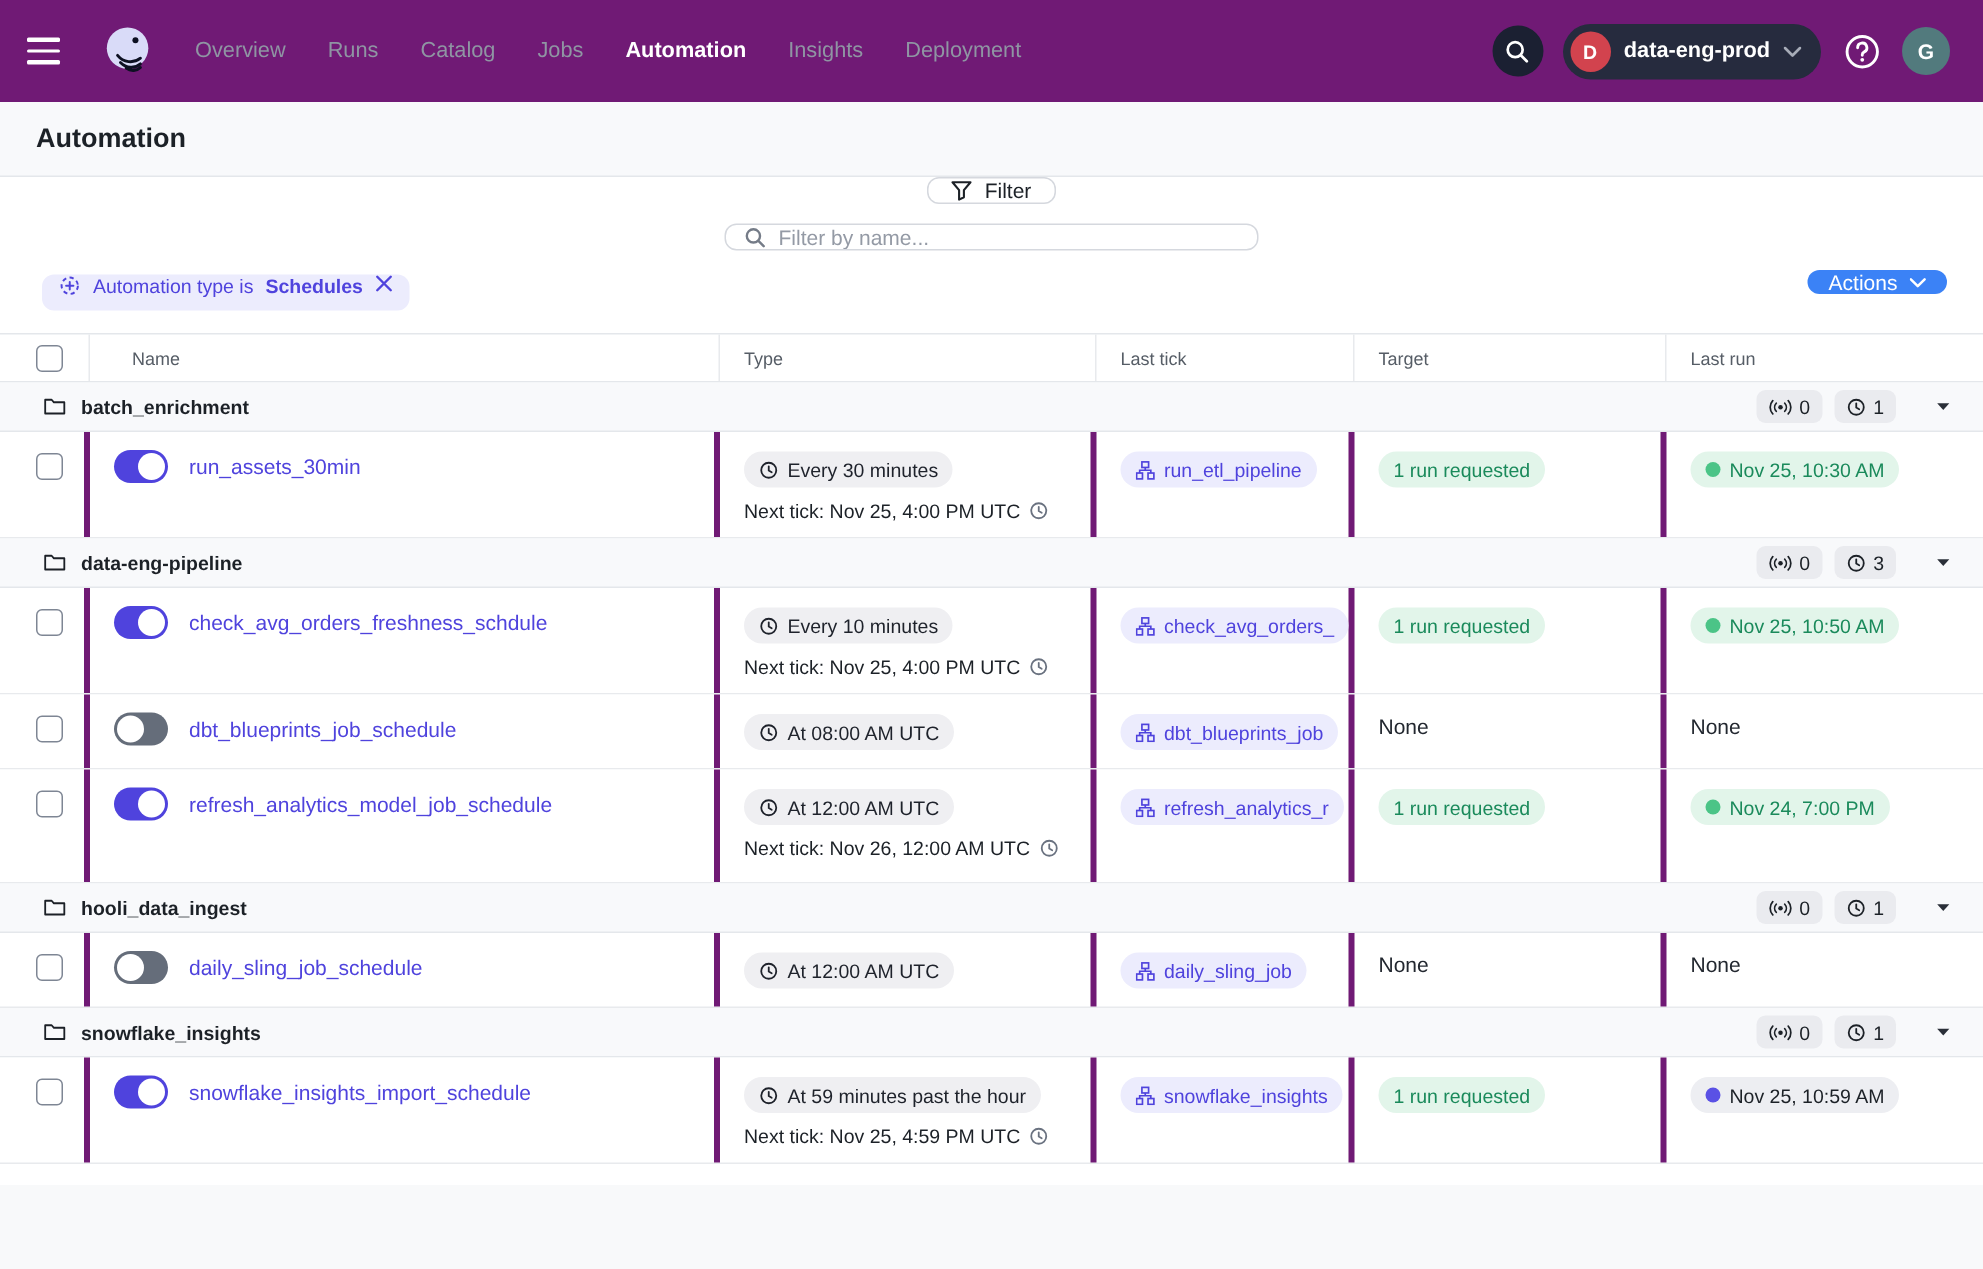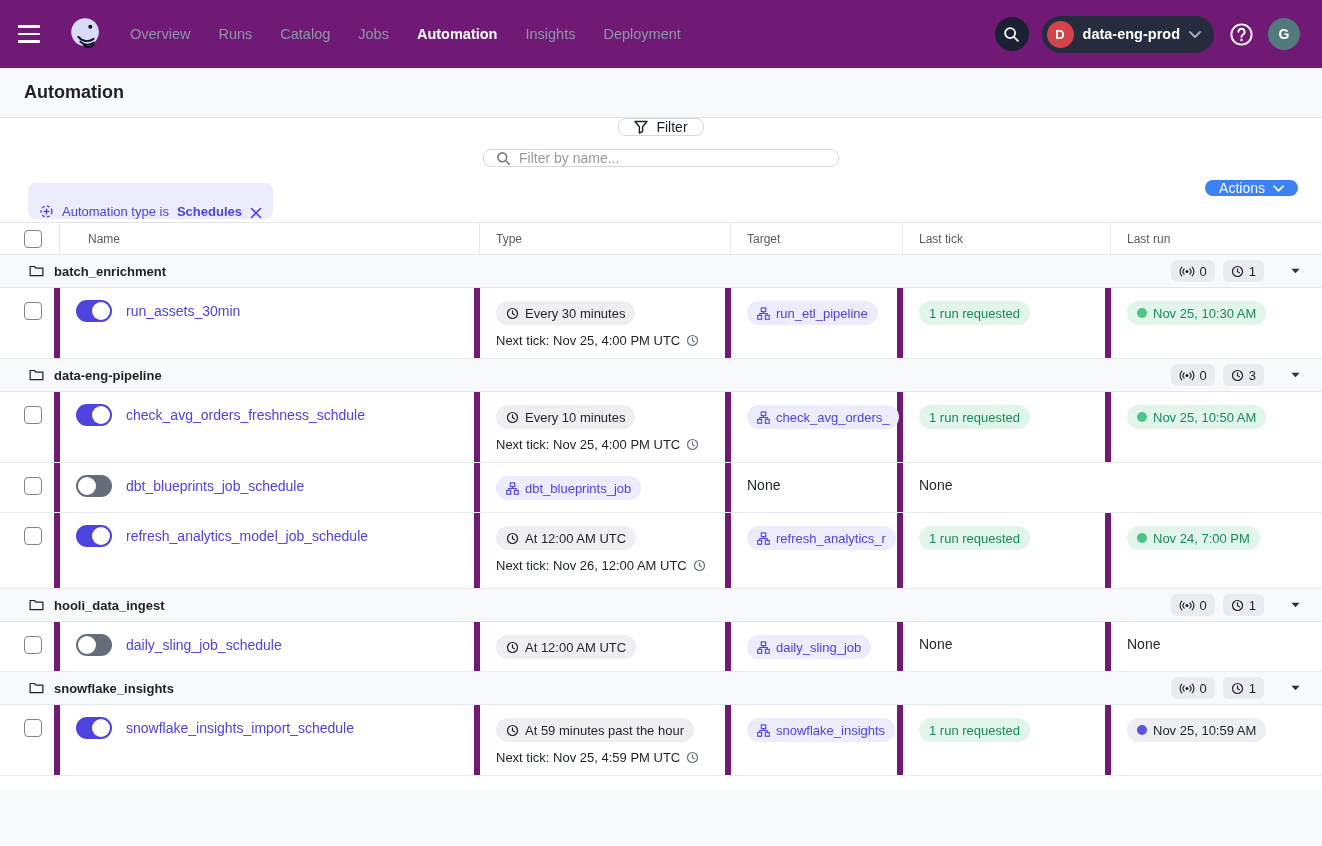--- a/index.html
+++ b/index.html
@@ -28,21 +28,21 @@
   
   .toolbar { height:65px; display:flex; align-items:center; padding:0 24px; gap:13px; background:#fff;flex-direction:column; }
   .filter-btn { height:37px; border:1px solid #D5D8DE; border-radius:8px; background:#fff; display:flex; align-items:center; gap:8px; padding:0 15px; font-size:14px; color:#1C2127; cursor:pointer; }
   .search-box { width:356px; height:37px; border:1px solid #D5D8DE; border-radius:8px; display:flex; align-items:center; gap:8px; padding:0 12px; color:#757C88; }
   .search-box input { border:none; outline:none; flex:1; font-size:14px; font-family:inherit; color:#1C2127; background:transparent; }
   .search-box input::placeholder { color:#949AA5; }
   .actions-btn { margin-left:auto; height:36px; border:none; border-radius:8px; background:#3b82f6; color:#fff; font-size:14px; display:flex; align-items:center; gap:8px; padding:0 14px; cursor:pointer; font-family:inherit; }
 
   
   .chip-row { height:39px; display:flex; align-items:flex-start; padding:0 28px; background:#fff; }
-  .filter-chip { height:36px; border-radius:8px; background:#ECECFD; color:#4F43DD; display:flex; align-items:flex-end; gap:8px; padding:0 11px; font-size:13px; }
+  .filter-chip { height:24px; border-radius:8px; background:#ECECFD; color:#4F43DD; display:flex; align-items:flex-start; gap:8px; padding:0 11px; font-size:13px; }
   .filter-chip b { font-weight:700; }
   .chip-x { cursor:pointer; display:flex; align-items:center; }
 
   
   .tbl { width:1322px; }
   .hrow, .trow { display:grid; grid-template-columns:60px 420px 251px 172px 208px auto; }
   .hrow { height:33px; border-top:1px solid #E4E7EB; border-bottom:1px solid #E4E7EB; }
   .hcell { font-size:12px; color:#565D66; display:flex; align-items:center; padding-left:16px; border-right:1px solid #E8EAED; }
   .hcell:last-child { border-right:none; }
   .hcell.cb { padding-left:24px; }
@@ -51,21 +51,21 @@
 
   .grow { height:33px; background:#F8F9FB; border-bottom:1px solid #E4E7EB; display:flex; align-items:center; padding:0 16px 0 29px; }
   .grow .gname { font-size:13px; font-weight:700; color:#1C2127; margin-left:10px; }
   .gbadges { margin-left:auto; display:flex; align-items:center; gap:8px; }
   .gbadge { height:22px; border-radius:6px; background:#EAEBEF; display:flex; align-items:center; gap:5px; padding:0 8px; font-size:13px; color:#1C2127; cursor:pointer; }
   .gcaret { margin-left:12px; width:22px; display:flex; justify-content:center; cursor:pointer; color:#2A2F38; }
 
   .trow { background:#fff; border-bottom:1px solid #E8EAED; }
   .trow.tall { height:71px; }
   .trow.short { height:50px; }
-  .tcell { padding:13px 10px 0 16px; border-right:6px solid #701a75; }
+  .tcell { padding:13px 10px 0 16px; border-right:4px solid #701a75; }
   .tcell:last-child { border-right:none; }
   .tcell.cb { padding-left:24px; padding-top:14px; }
   .namecell { display:flex; align-items:flex-start; gap:14px; padding-top:12px; }
   .toggle { width:36px; height:22px; border-radius:12px; position:relative; flex:0 0 auto; cursor:pointer; }
   .toggle.on { background:#4F43DD; }
   .toggle.off { background:#656D7A; }
   .toggle::after { content:""; position:absolute; top:2px; width:18px; height:18px; border-radius:50%; background:#fff; }
   .toggle.on::after { right:2px; }
   .toggle.off::after { left:2px; }
   .sched-link { font-size:14px; color:#4F43DD; text-decoration:none; margin-top:3px; cursor:pointer; }
@@ -223,22 +223,22 @@
 </div>
 
 <div class="tbl">
 
   <div class="hrow">
     <div class="hcell cb">
         <input type="checkbox" class="cbx" style="">
       </div>
     <div class="hcell name">Name</div>
     <div class="hcell">Type</div>
+    <div class="hcell">Last tick</div>
     <div class="hcell">Target</div>
-    <div class="hcell">Last tick</div>
     <div class="hcell">Last run</div>
   </div>
 
   <div class="grow">
     <svg width="15" height="14">
         <use href="#ic-folder"></use>
       </svg>
     <span class="gname">batch_enrichment</span>
     <div class="gbadges">
       <div class="gbadge">
@@ -360,20 +360,28 @@
           <span>Nov 25, 10:50 AM</span>
         </span></div>
   </div>
 
   <div class="trow short">
     <div class="tcell cb"><input type="checkbox" class="cbx" style=""></div>
     <div class="tcell namecell">
       <div class="toggle off"></div>
       <a class="sched-link">dbt_blueprints_job_schedule</a>
     </div>
+    <div class="tcell">
+      <span class="chip gray">
+          <svg width="13" height="13">
+            <use href="#ic-clock"></use>
+          </svg>
+          <span>At 08:00 AM UTC</span>
+        </span>
+    </div>
     <div class="tcell"><span class="chip lav">
           <svg width="13" height="13">
             <use href="#ic-graph"></use>
           </svg>
           <span>dbt_blueprints_job</span>
         </span></div>
     <div class="tcell"><span class="none-txt">None</span></div>
     <div class="tcell"><span class="none-txt">None</span></div>
   </div>
 

